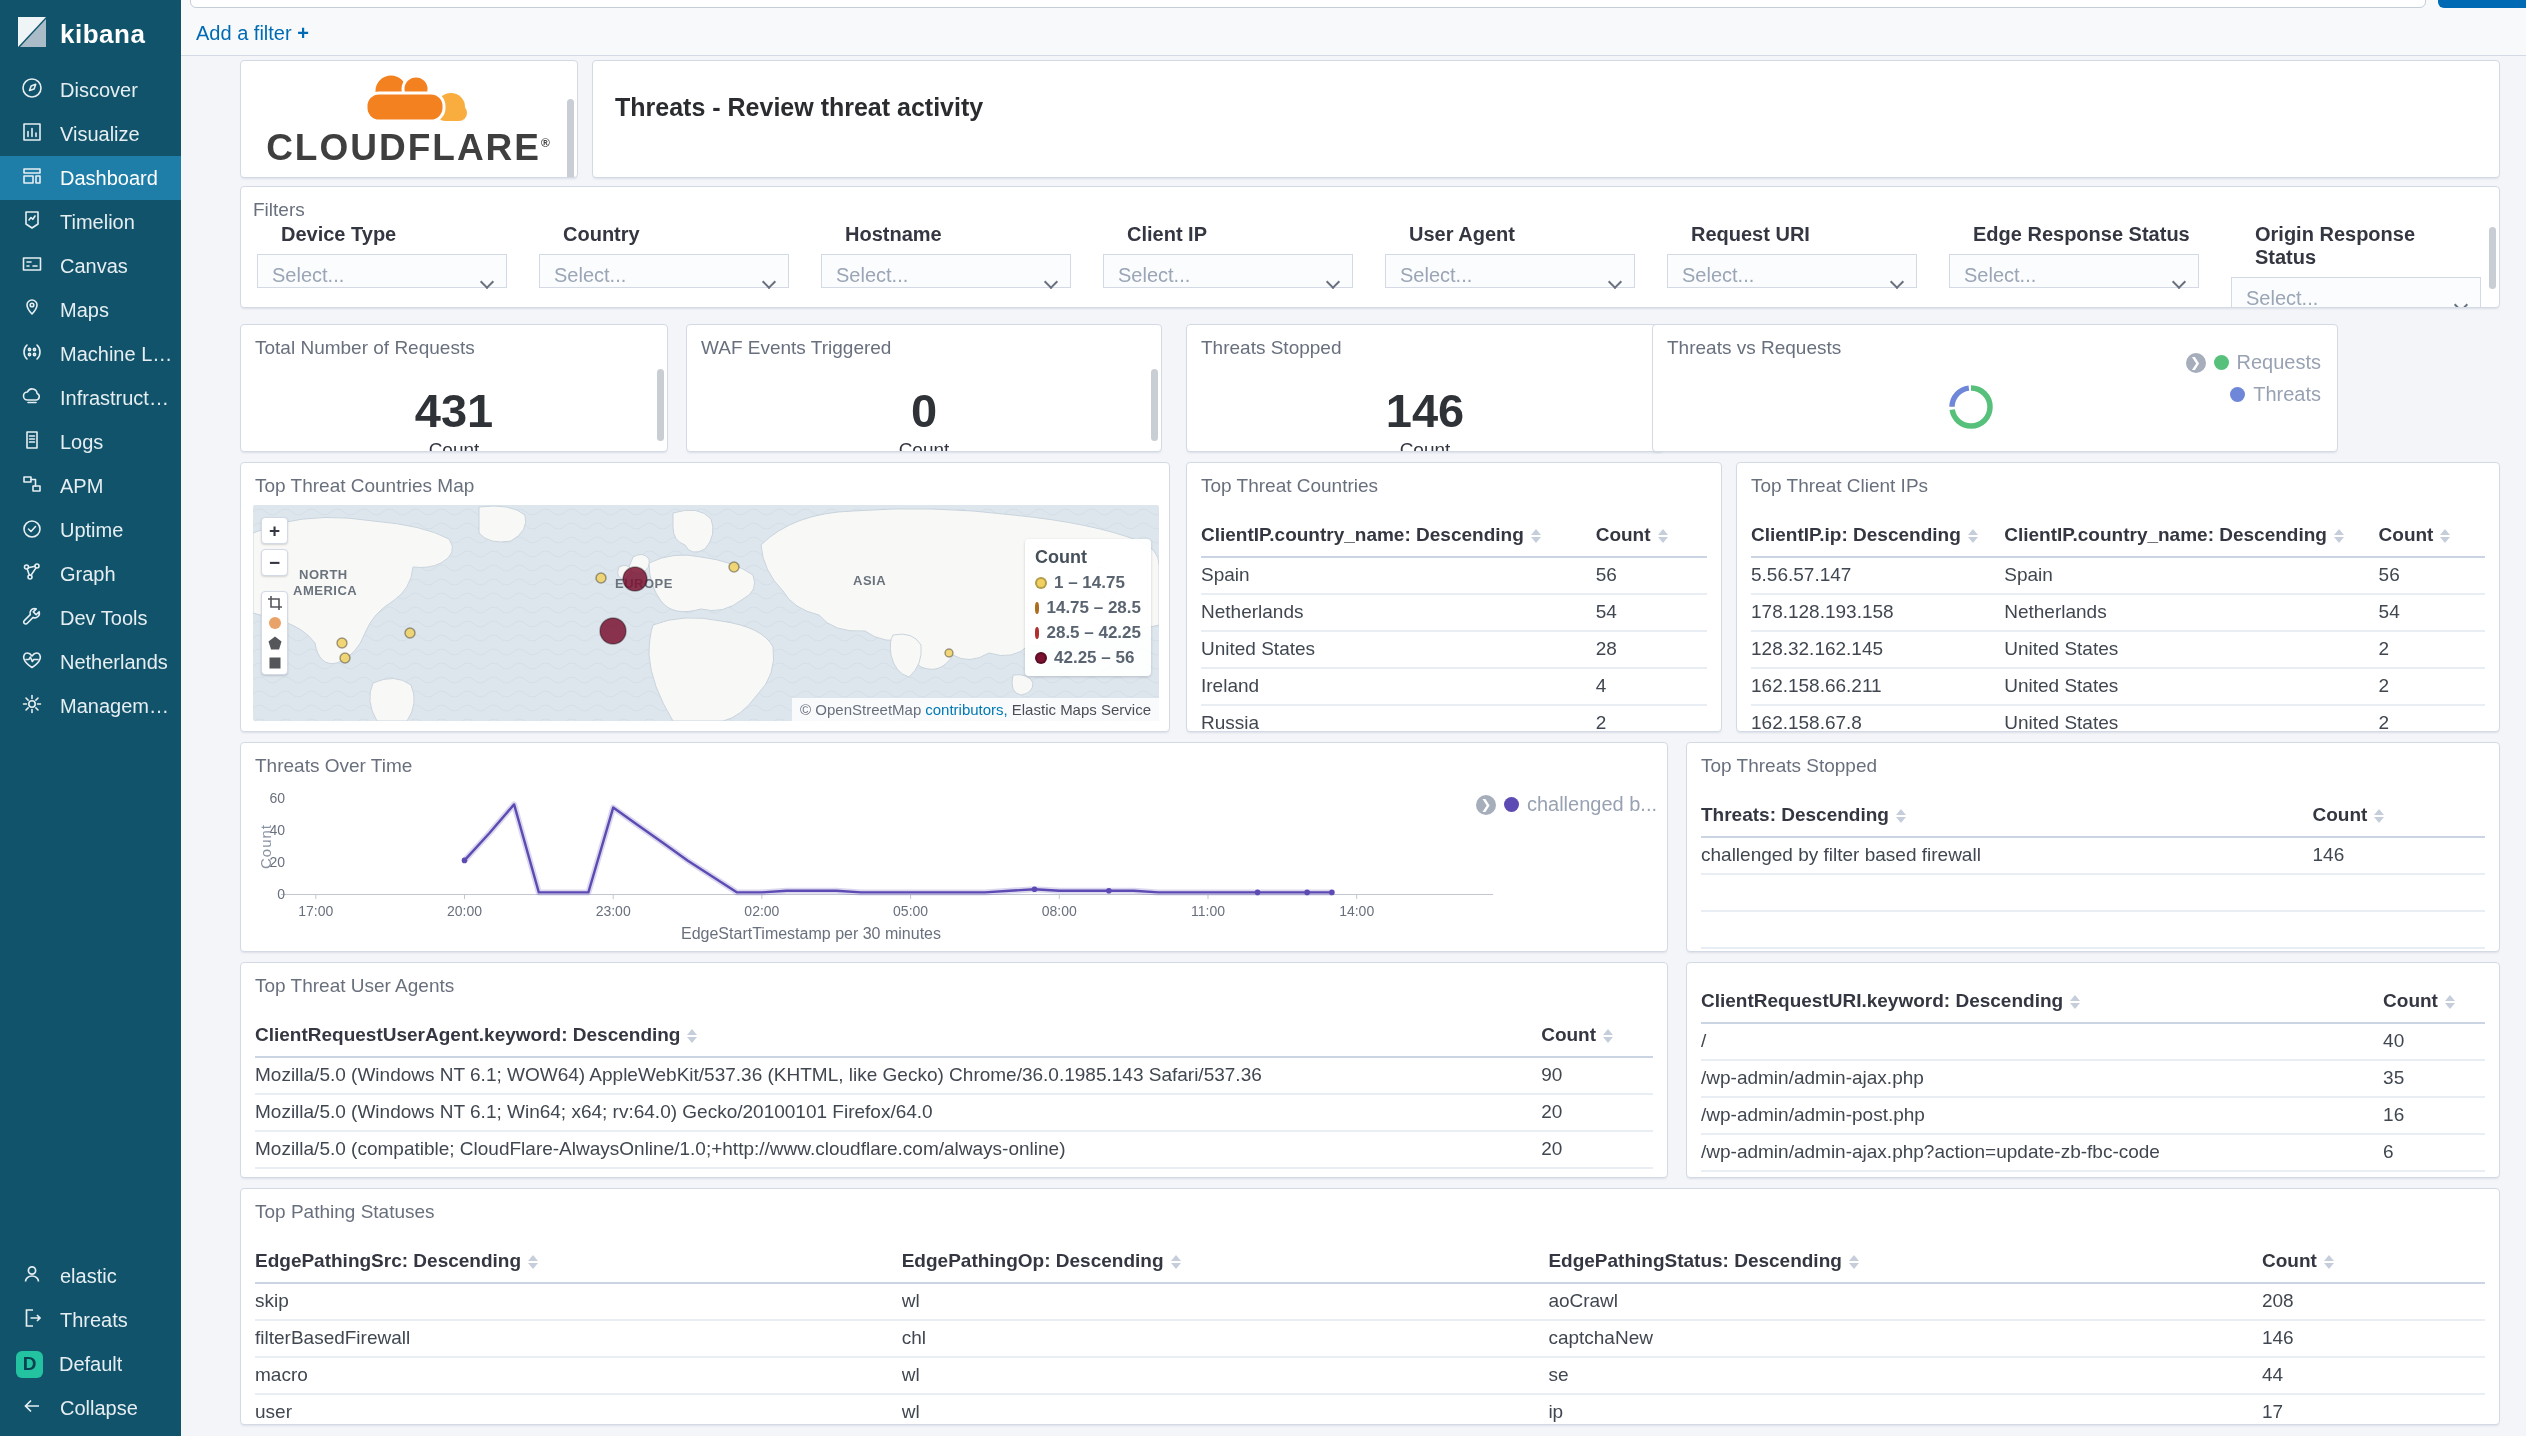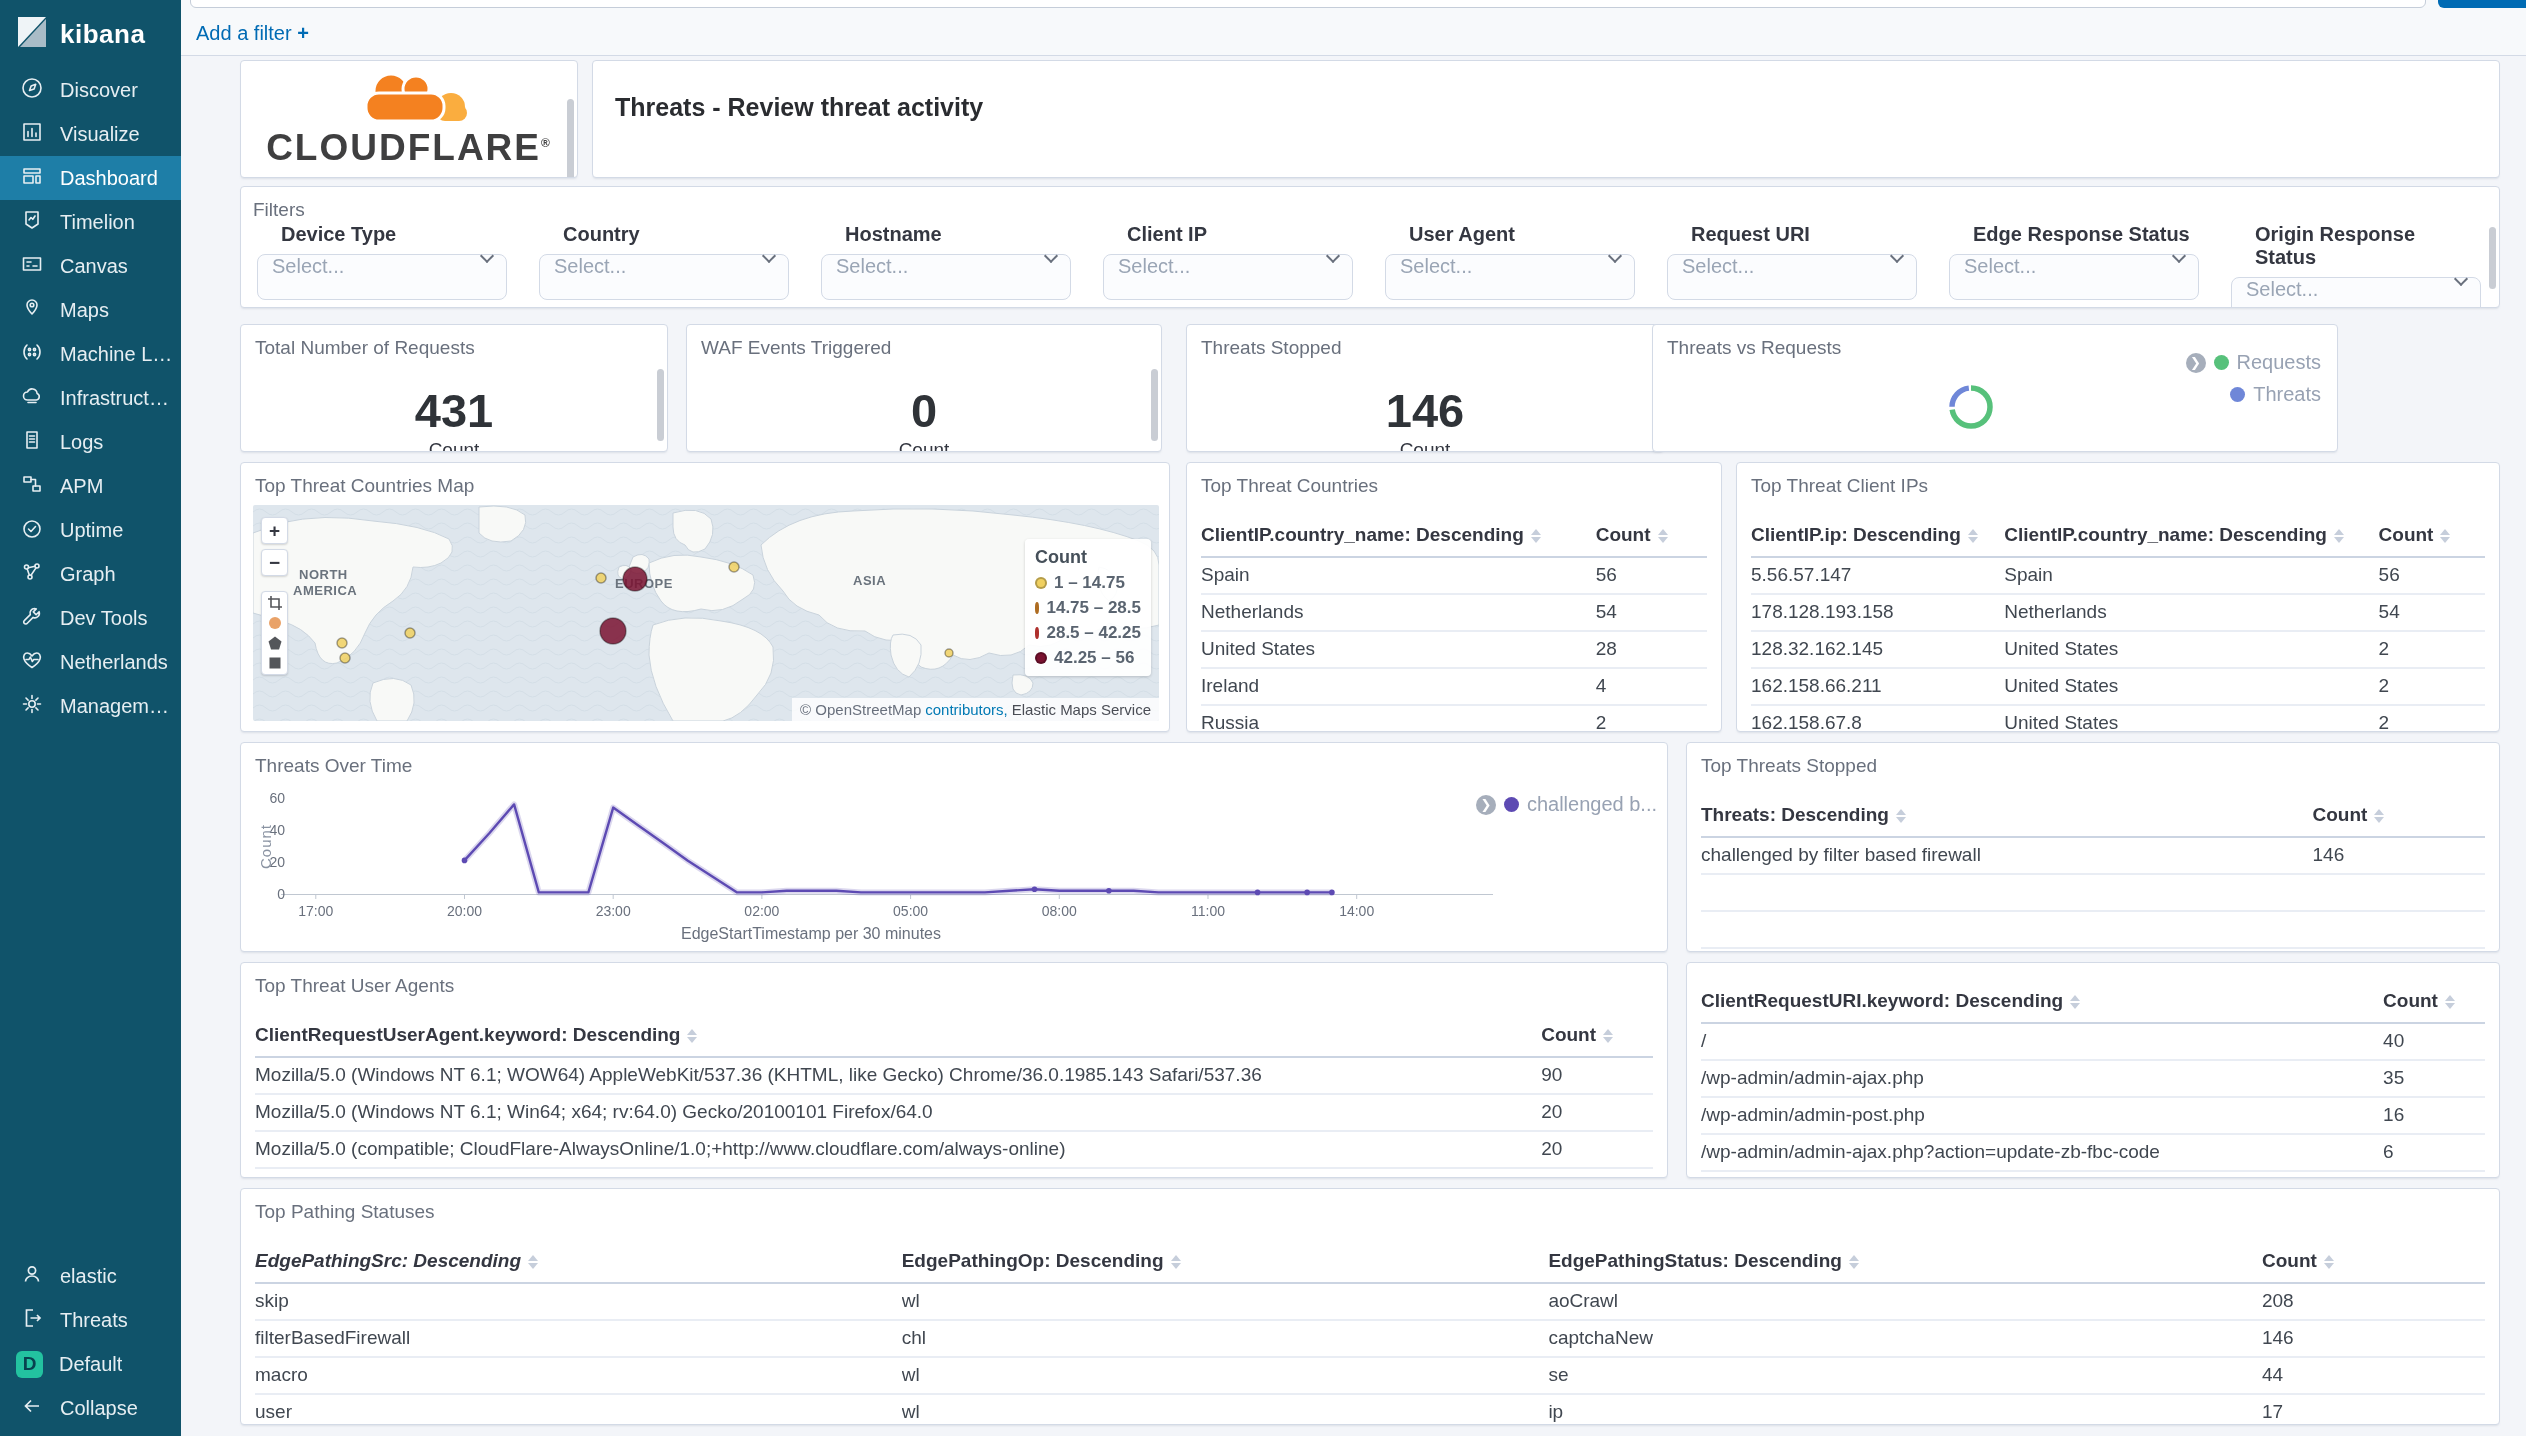--- a/index.html
+++ b/index.html
@@ -34,21 +34,21 @@
   table.ktable th { font-size:19px; font-weight:bold; color:#343741; text-align:left; padding:5px 4px 8px 0; border-bottom:2px solid #CBD4E2; white-space:nowrap; overflow:hidden; cursor:pointer; }
   table.ktable td { font-size:19px; color:#404750; padding:6px 4px 7px 0; border-bottom:2px solid #E9EDF4; white-space:nowrap; overflow:hidden; }
   .sort { display:inline-block; vertical-align:middle; margin-left:7px; }
   .sort i { display:block; width:0; height:0; border:5px solid transparent; }
   .sort i.up { border-bottom:6px solid #C6CEDB; margin-bottom:2px; }
   .sort i.dn { border-top:6px solid #C6CEDB; }
 
   
   .fgroup { position:absolute; width:250px; }
   .fgroup .flabel { font-size:20px; font-weight:bold; color:#343741;margin-left:24px; }
-  .fselect { margin-top:8px; height:46px; background:#FBFCFE; border:1px solid #D3DAE6; border-radius:8px; display:flex; align-items:flex-start; justify-content:space-between; padding:0 14px; cursor:pointer; }
+  .fselect { margin-top:8px; height:34px; background:#FBFCFE; border:1px solid #D3DAE6; border-radius:0; display:flex; align-items:flex-end; justify-content:space-between; padding:0 14px; cursor:pointer; }
   .fselect .ph { color:#9AA5B5; font-size:20px; }
   .caret { width:10px; height:10px; border-right:2px solid #69707D; border-bottom:2px solid #69707D; transform:rotate(45deg); margin-top:-4px; }
 
   
   .metric { display:flex; flex-direction:column; }
   .mval { text-align:center; font-size:47px; font-weight:bold; color:#2F3338; margin-top:26px; line-height:1.1; }
   .mlbl { text-align:center; font-size:19px; color:#343741; margin-top:2px; }
 
   
   .legend-row { display:flex; align-items:center; gap:8px; justify-content:flex-end; margin-bottom:9px; }
@@ -647,21 +647,21 @@
         </tr>
       </tbody>
     </table>
 </div>
 
 <div class="panel" style="left:240px;top:1188px;width:2260px;height:237px">
   <div class="ptitle">Top Pathing Statuses</div>
   <table class="ktable">
       <thead>
         <tr>
-          <th style="width: 29%; font-style: italic;"><span>EdgePathingSrc: Descending</span><span class="sort"><i class="up"></i><i class="dn"></i></span></th>
+          <th style="width: 29%;"><span>EdgePathingSrc: Descending</span><span class="sort"><i class="up"></i><i class="dn"></i></span></th>
           <th style="width: 29%;"><span>EdgePathingOp: Descending</span><span class="sort"><i class="up"></i><i class="dn"></i></span></th>
           <th style="width: 32%;"><span>EdgePathingStatus: Descending</span><span class="sort"><i class="up"></i><i class="dn"></i></span></th>
           <th style="width: 10%;"><span>Count</span><span class="sort"><i class="up"></i><i class="dn"></i></span></th>
         </tr>
       </thead>
       <tbody>
         <tr>
           <td>skip</td>
           <td>wl</td>
           <td>aoCrawl</td>

